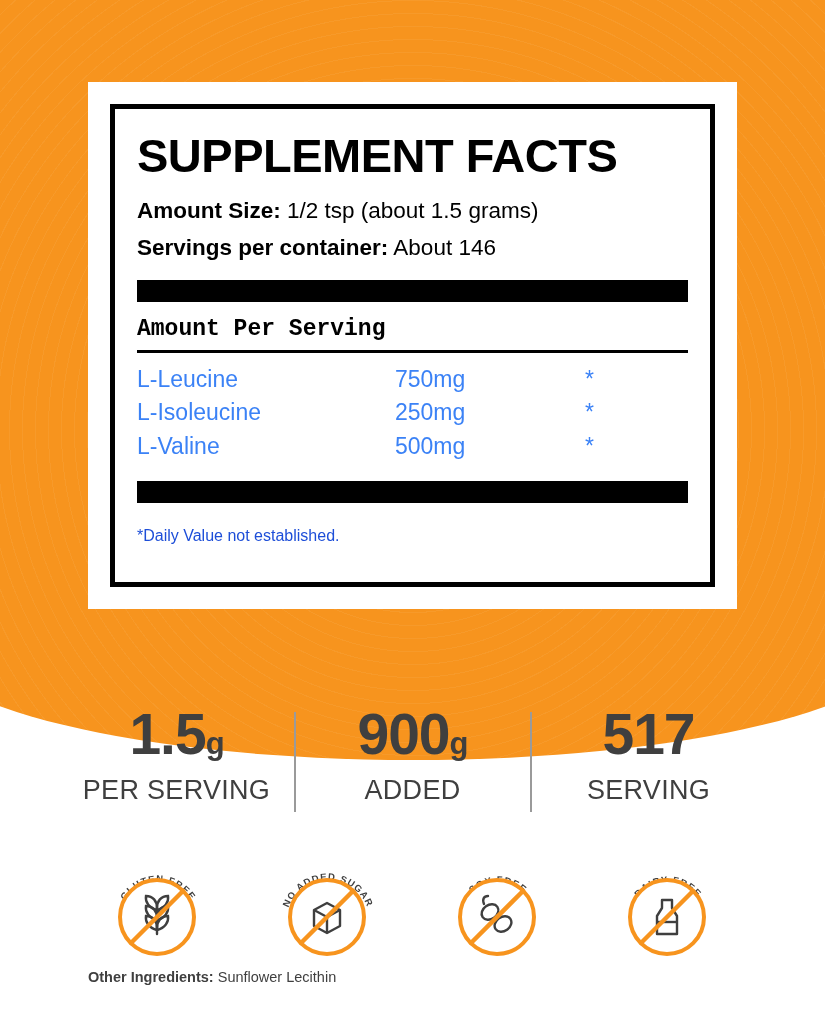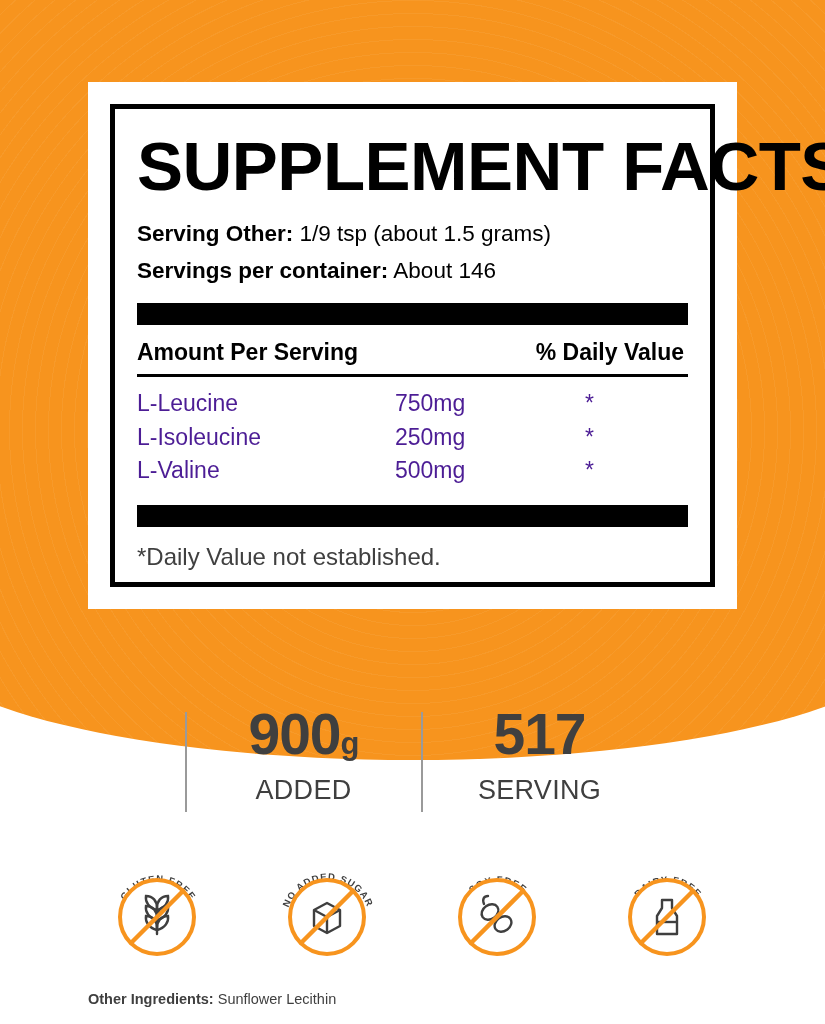--- a/index.html
+++ b/index.html
@@ -50,21 +50,21 @@
     width: 649px; height: 527px;
     background: #ffffff;
     padding: 22px;
   }
   .facts-inner {
     width: 100%; height: 100%;
     border: 5px solid #000000;
     padding: 16px 22px 0 22px;
   }
   .facts-title {
-    font-size: 69px;
+    font-size: 47px;
     font-weight: 700;
     letter-spacing: -0.5px;
     line-height: 1.05;
     color: #000;
     margin: 6px 0 14px 0;
     white-space: nowrap;
   }
   .facts-line {
     font-size: 22.5px;
     color: #000;
@@ -79,45 +79,46 @@
     margin: 14px 0 0 0;
   }
   .row-head {
     display: flex;
     align-items: baseline;
     font-size: 23px;
     font-weight: 700;
     color: #000;
     padding: 14px 0 8px 0;
     border-bottom: 3px solid #000;
+    font-family: Liberation Mono, monospace;
   }
   .row-head .amt { flex: 0 0 auto; }
   .row-head .dv { margin-left: auto; padding-right: 4px; }
 
   .ing-rows { padding-top: 10px; }
   .ing-row {
     display: flex;
     align-items: baseline;
     font-size: 23px;
-    color: #4c1d95;
+    color: #3b82f6;
     line-height: 1.45;
   }
   .ing-row .name { flex: 0 0 auto; width: 258px; }
   .ing-row .qty  { flex: 0 0 auto; width: 190px; }
   .ing-row .star { flex: 0 0 auto; font-size: 23px; }
 
   .bar-thick-2 {
     height: 22px;
     background: #000;
     margin-top: 18px;
   }
   .footnote {
-    font-size: 24px;
-    color: #404040;
-    padding-top: 16px;
+    font-size: 16px;
+    color: #1d4ed8;
+    padding-top: 24px;
   }
 
   
   .stats {
     position: absolute;
     left: 0; top: 706px;
     width: 825px;
     display: flex;
     align-items: flex-start;
     justify-content: center;
@@ -191,21 +192,21 @@
   }
   .badge .glyph {
     position: absolute;
     left: 12px; top: 20px;
     width: 78px; height: 78px;
   }
 
   
   .bottom-text {
     position: absolute;
-    left: 88px; top: 988px;
+    left: 88px; top: 966px;
     width: 680px;
     color: #3f3f3f;
     font-size: 14.5px;
     line-height: 1.62;
   }
   .bottom-text b { font-weight: 700; }
 </style>
 </head>
 <body>
 
@@ -214,34 +215,33 @@
   <div class="orange-band">
     <div class="rays"></div>
   </div>
 
   <div class="facts-outer">
     <div class="facts-inner">
 
       <div class="facts-title">SUPPLEMENT FACTS</div>
 
       <div class="facts-line">
-        <b>Serving Other:</b>
-        <span>1/9 tsp (about 1.5 grams)</span>
+        <b>Amount Size:</b>
+        <span>1/2 tsp (about 1.5 grams)</span>
       </div>
 
       <div class="facts-line">
         <b>Servings per container:</b>
         <span>About 146</span>
       </div>
 
       <div class="bar-thick"></div>
 
       <div class="row-head">
         <span class="amt">Amount Per Serving</span>
-        <span class="dv">% Daily Value</span>
       </div>
 
       <div class="ing-rows">
         <div class="ing-row">
           <span class="name">L-Leucine</span>
           <span class="qty">750mg</span>
           <span class="star">*</span>
         </div>
         <div class="ing-row">
           <span class="name">L-Isoleucine</span>
@@ -255,20 +255,24 @@
         </div>
       </div>
 
       <div class="bar-thick-2"></div>
 
       <div class="footnote">*Daily Value not established.</div>
     </div>
   </div>
 
   <div class="stats">
+    <div class="stat">
+      <div class="value"><span>1.5</span><span class="unit">g</span></div>
+      <div class="label">PER SERVING</div>
+    </div>
 
     <div class="divider"></div>
 
     <div class="stat">
       <div class="value"><span>900</span><span class="unit">g</span></div>
       <div class="label">ADDED</div>
     </div>
 
     <div class="divider"></div>
 

